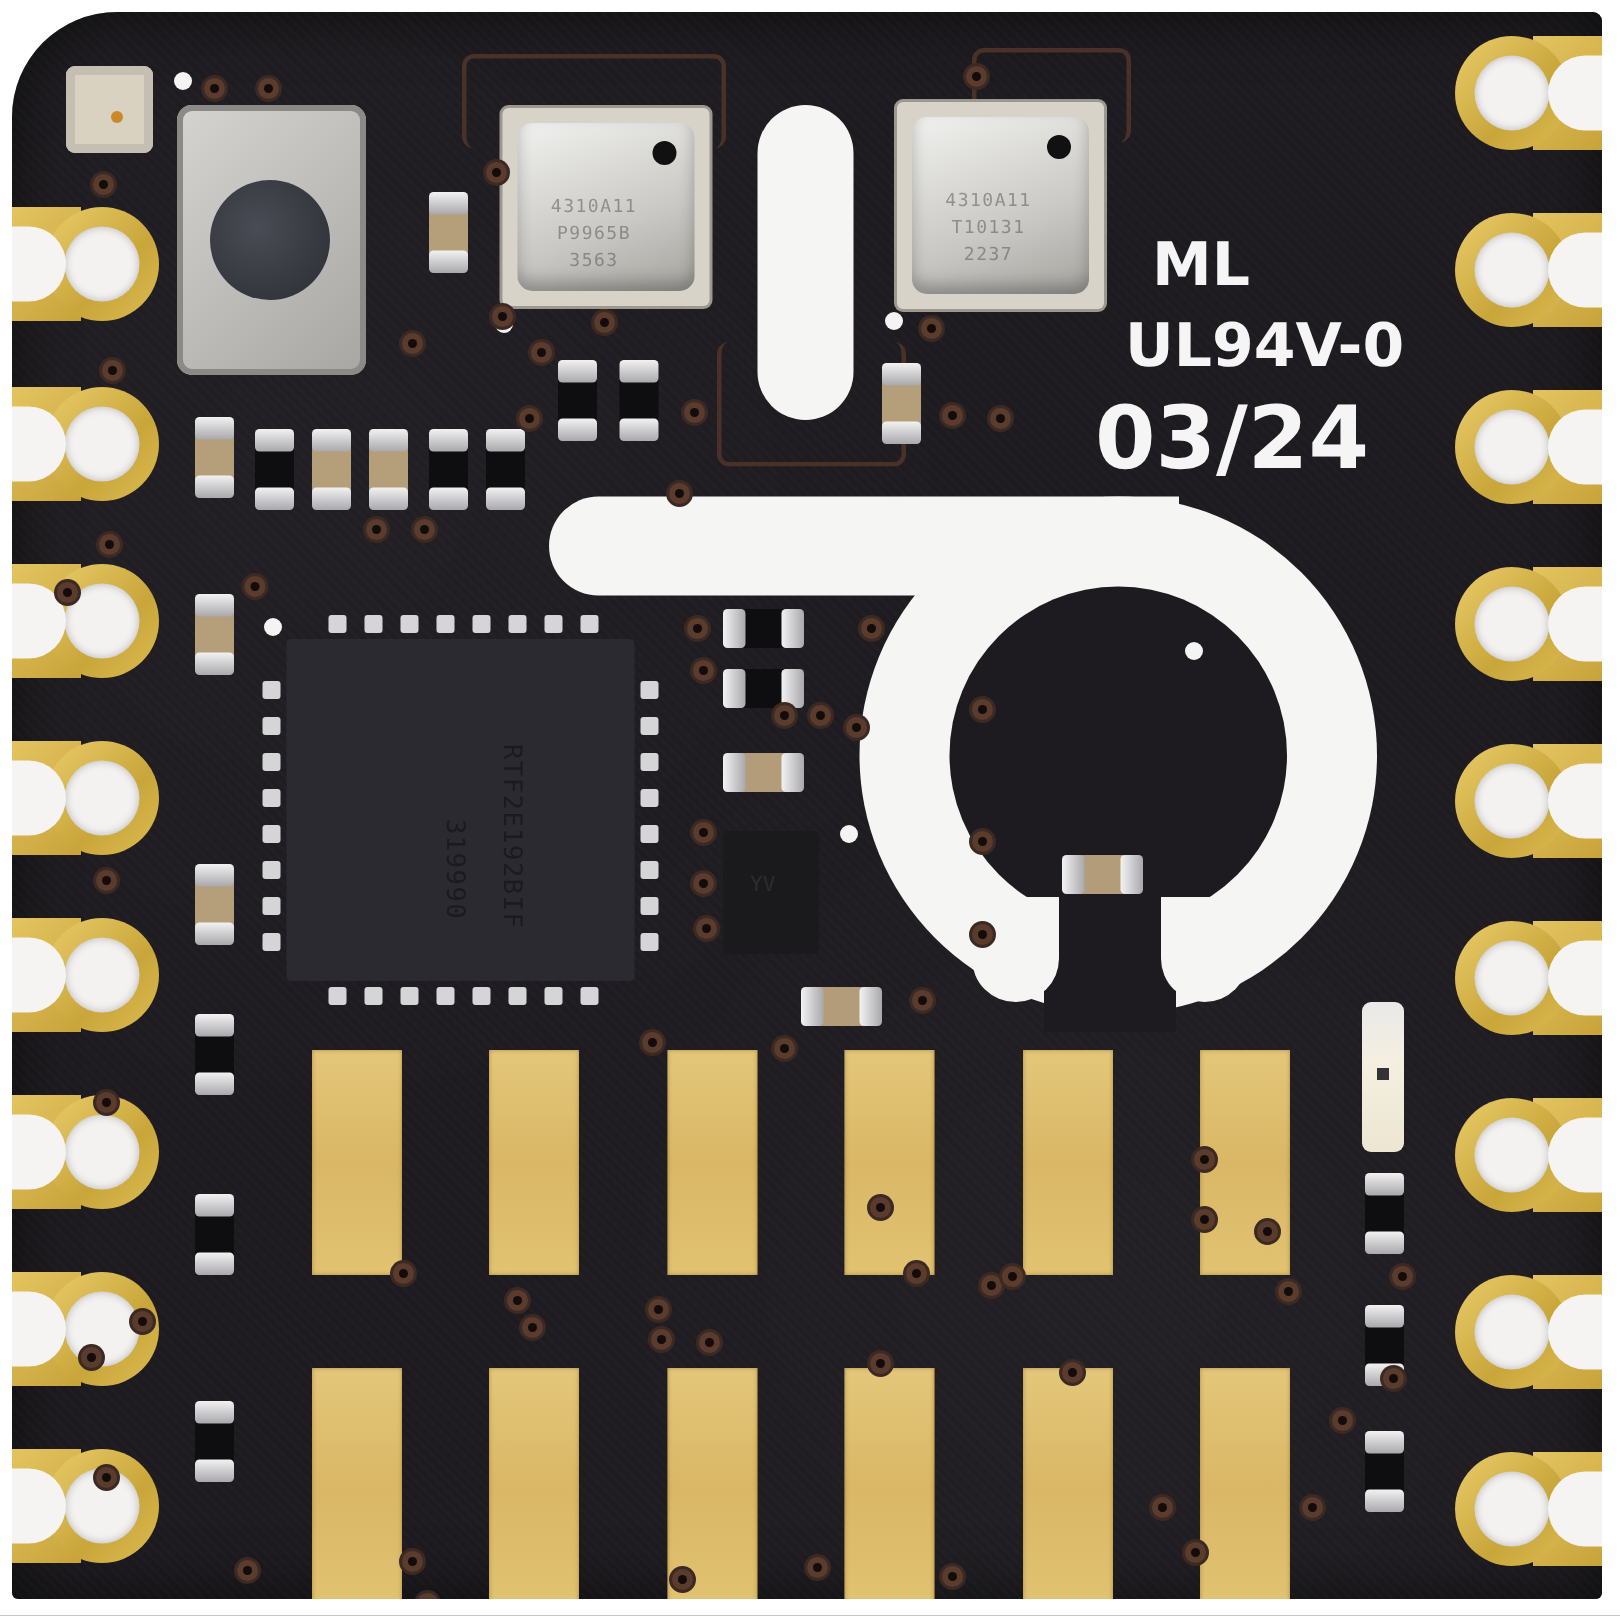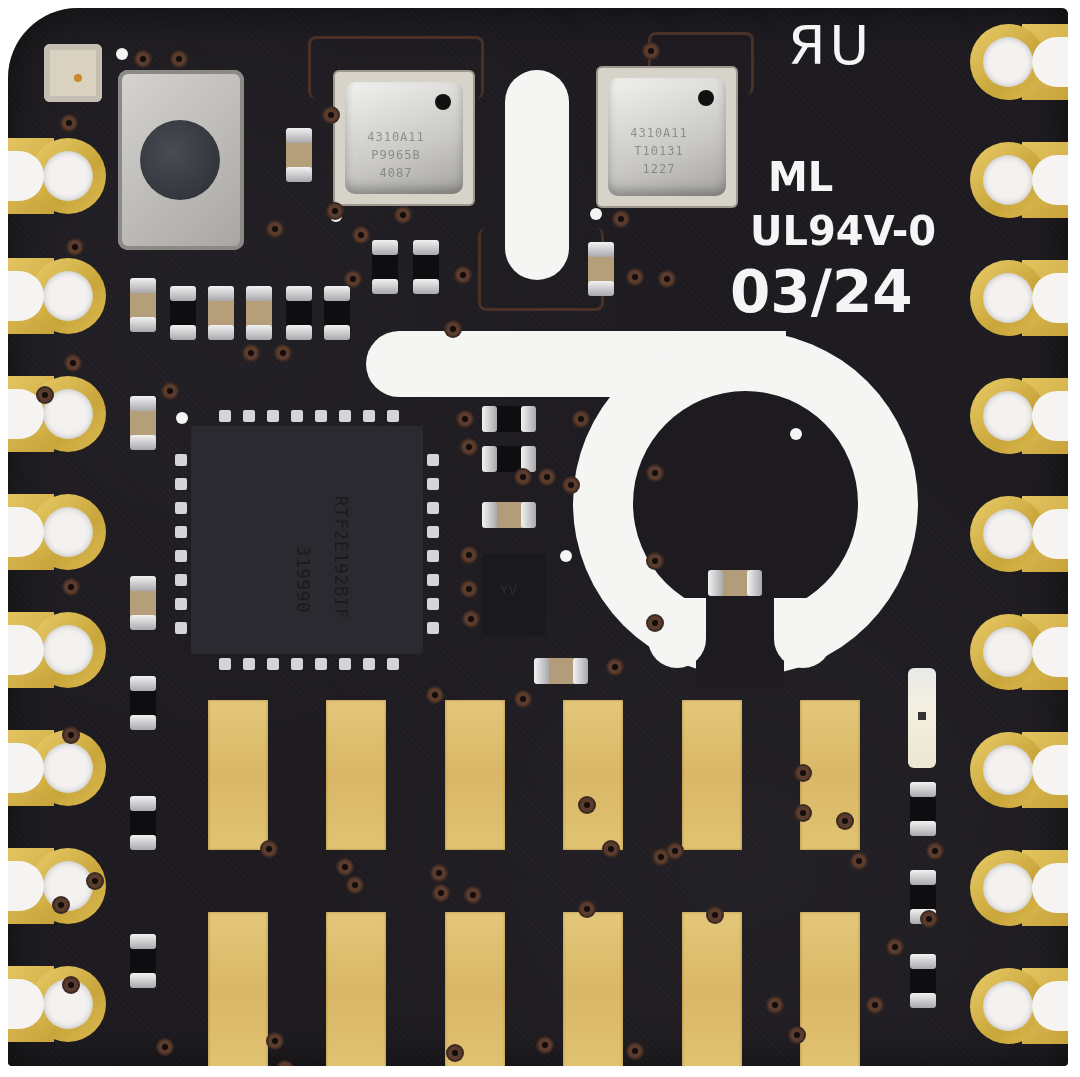--- a/index.html
+++ b/index.html
@@ -81,34 +81,33 @@
 
   <div style="position:absolute;left:110px;top:62px;width:126px;height:180px;background:linear-gradient(135deg,#d6d4d0,#a8a6a2);border-radius:10px;box-shadow: inset 0 0 0 4px #8c8a86;">
     <div style="position:absolute;left:22px;top:50px;width:80px;height:80px;border-radius:50%;background:radial-gradient(circle at 40% 40%,#4a4c55,#2b2d33);"></div>
   </div>
 
   <div class="can" style="left:327px;top:64px;width:138px;height:132px;">
     <div class="lid"></div>
     <div class="port" style="right:22px;top:22px;"></div>
     <div class="mark" style="top:58px;">4310A11</div>
     <div class="mark" style="top:76px;">P9965B</div>
-    <div class="mark" style="top:94px;">4087</div>
+    <div class="mark" style="top:94px;">3563</div>
   </div>
   <div class="can" style="left:590px;top:60px;width:138px;height:138px;">
     <div class="lid"></div>
     <div class="port" style="right:22px;top:22px;"></div>
     <div class="mark" style="top:58px;">4310A11</div>
     <div class="mark" style="top:76px;">T10131</div>
-    <div class="mark" style="top:94px;">1227</div>
+    <div class="mark" style="top:94px;">2237</div>
   </div>
   <div class="silk-dot" style="left:782px;top:420px;"></div>
   <div class="silk-dot" style="left:322px;top:202px;"></div>
   <div class="silk-dot" style="left:582px;top:200px;"></div>
 
-  <div class="silk" style="left:780px;top:6px;font-size:54px;font-weight:normal;letter-spacing:4px;">ЯU</div>
   <div class="silk" style="left:760px;top:146px;font-size:40px;">ML</div>
   <div class="silk" style="left:742px;top:200px;font-size:40px;">UL94V-0</div>
   <div class="silk" style="left:722px;top:250px;font-size:58px;font-weight:bold;">03/24</div>
 
   <div class="qfn">
     <div class="chip-mark" style="left:160px;top:70px;">RTF2E192BIF</div>
     <div class="chip-mark" style="left:122px;top:120px;">319990</div>
   </div>
   <div class="silk-dot" style="left:168px;top:404px;"></div>
   <div id="qfn-pins"></div>

